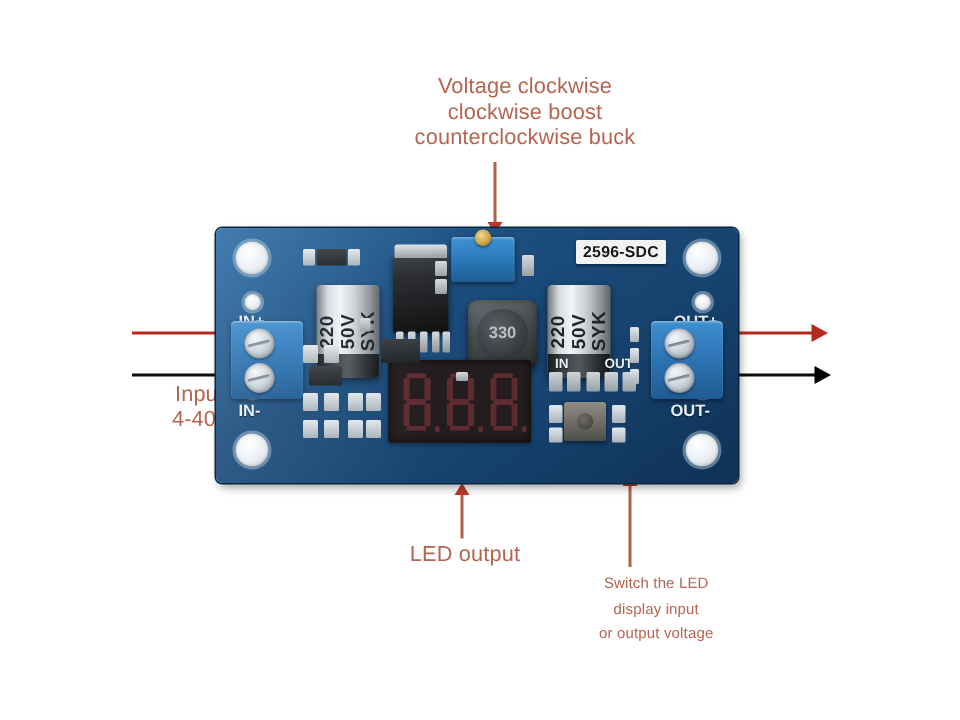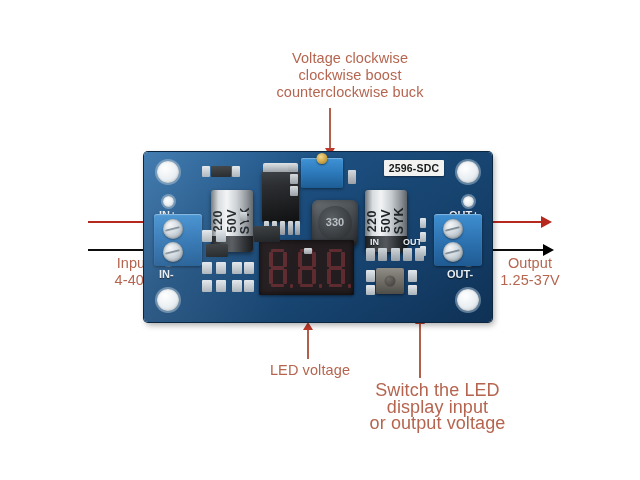--- a/index.html
+++ b/index.html
@@ -9,21 +9,21 @@
     position:relative;
   }
   #root{position:absolute;left:0;top:0;width:640px;height:480px;background:#fff;}
 
   
   .callout{
     position:absolute;color:#b5654f;text-align:center;
     font-size:14.5px;line-height:17px;font-weight:400;white-space:pre-line;
     letter-spacing:.1px;
   }
-  .callout.small{font-size:18px;line-height:16.5px;}
+  .callout.small{font-size:10px;line-height:16.5px;}
 
   
   .vline{position:absolute;width:2px;background:#b2604c;}
   .hline{position:absolute;height:2px;}
   .arrow-down{
     position:absolute;width:0;height:0;
     border-left:5px solid transparent;border-right:5px solid transparent;
     border-top:8px solid #c0392b;
   }
   .arrow-up{
@@ -167,24 +167,22 @@
 
 <div id="root">
 
   <div class="callout" style="left:240px;top:50px;width:220px;">Voltage clockwise
 clockwise boost
 counterclockwise buck</div>
 
   <div class="callout" style="left:88px;top:255px;width:90px;">Input
 4-40v</div>
 
-  <div class="callout" style="left:470px;top:255px;width:120px;">Output
-1.25-37V</div>
-
-  <div class="callout" style="left:245px;top:362px;width:130px;">LED voltage</div>
+
+  <div class="callout" style="left:245px;top:362px;width:130px;">LED output</div>
 
   <div class="callout small" style="left:355px;top:382px;width:165px;">Switch the LED
 display input
 or output voltage</div>
 
   <div class="vline" style="left:329px;top:108px;height:44px;"></div>
   <div class="arrow-down" style="left:325px;top:148px;"></div>
 
   <div class="vline" style="left:307px;top:325px;height:34px;"></div>
   <div class="arrow-up" style="left:303px;top:322px;"></div>

